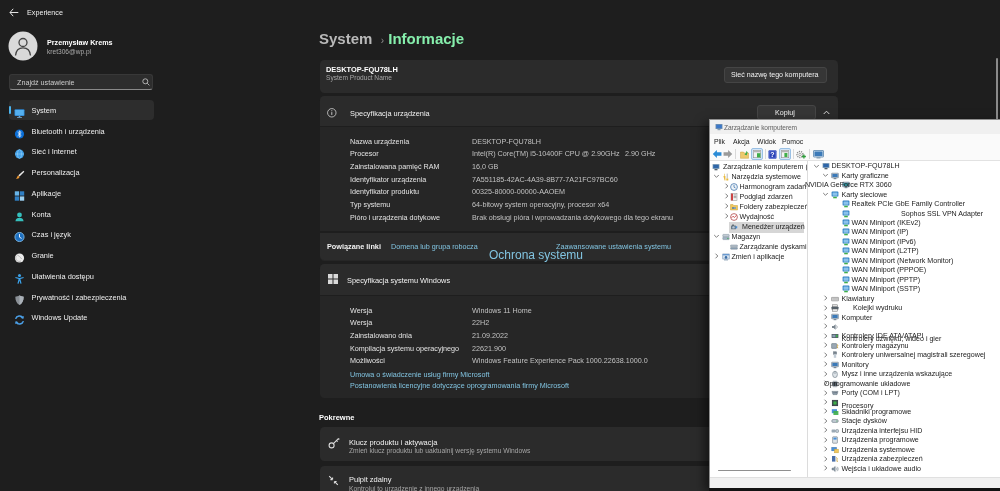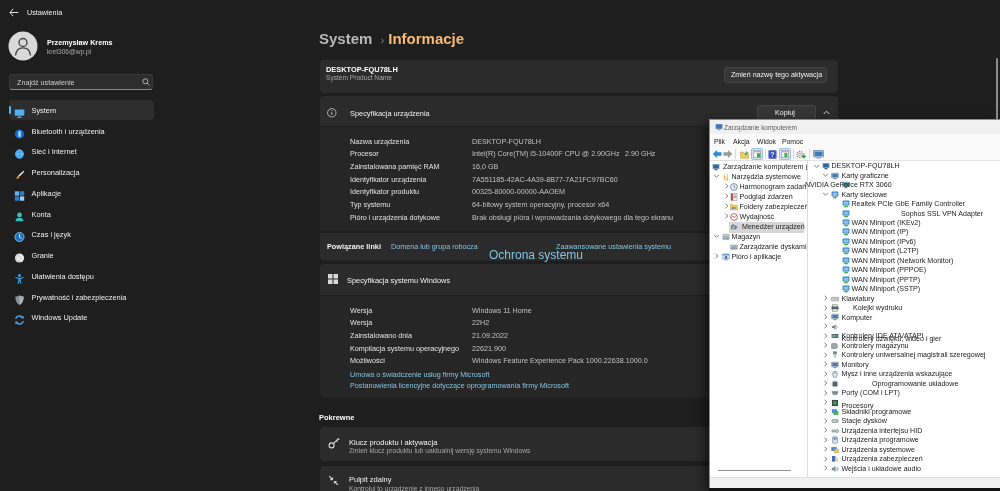--- a/index.html
+++ b/index.html
@@ -21,21 +21,21 @@
 .mg{position:absolute;left:709px;top:119px;width:291px;height:369px;background:#fff;border:1px solid #8f8f8f;border-right:none;box-shadow:-4px 4px 10px rgba(0,0,0,.55)}
 .tree-row{position:absolute;height:9.5px;white-space:nowrap;font-size:7.1px;color:#1b1b1b}
 .tico{position:absolute;width:8px;height:8px;top:0.5px}
 .chv{position:absolute;top:0px;width:7px;height:9px;color:#727272}
 .chv svg,.tico svg{display:block}
 </style></head><body>
 
 <svg class="a" style="left:8.5px;top:8px" width="10" height="9" viewBox="0 0 10 9">
     <path d="M4.2 0.8 L1 4.5 L4.2 8.2 M1 4.5 H9.3" stroke="#e2e2e2" stroke-width="1" fill="none"></path>
   </svg>
-<div class="a txt" style="left:27px;top:8px;font-size:7.2px;color:#f0f0f0">Ustawienia</div>
+<div class="a txt" style="left:27px;top:8px;font-size:7.2px;color:#f0f0f0">Experience</div>
 <svg class="a" style="left:8px;top:31px" width="30" height="30" viewBox="0 0 30 30">
 <circle cx="15" cy="15" r="14.5" fill="#d9d9d9"></circle>
 <circle cx="15" cy="11.5" r="4" fill="none" stroke="#444" stroke-width="1.3"></circle>
 <path d="M7.5 24.5 C8 18.8 11 16.8 15 16.8 C19 16.8 22 18.8 22.5 24.5" fill="none" stroke="#444" stroke-width="1.3"></path>
 </svg>
 <div class="a txt" style="left:47px;top:38px;font-size:7.2px;font-weight:bold;color:#fff">Przemysław Krems</div>
 <div class="a txt" style="left:47px;top:47.5px;font-size:6.6px;color:#ababab">kret306@wp.pl</div>
 <div class="a" style="left:9px;top:73.5px;width:144px;height:16px;background:#2d2d2d;border:1px solid #383838;border-bottom:1px solid #898989;border-radius:3px"></div>
 <div class="a txt" style="left:17px;top:78px;font-size:7.2px;color:#cdcdcd">Znajdź ustawienie</div>
 <svg class="a" style="left:141.5px;top:77.5px" width="8" height="8" viewBox="0 0 8 8">
@@ -121,27 +121,27 @@
   </div>
 <div class="navrow" style="top:307.6px">
     <span class="navico"><svg viewBox="0 0 11 11" width="11" height="11">
         <path d="M1.6 4.4 A4.1 4.1 0 0 1 9 3.4" stroke="#4ba0e8" stroke-width="1.5" fill="none"></path>
         <path d="M9.4 6.6 A4.1 4.1 0 0 1 2 7.6" stroke="#4ba0e8" stroke-width="1.5" fill="none"></path>
         <path d="M9.9 1.4 L9.3 4.5 L6.4 3.3 Z" fill="#4ba0e8"></path>
         <path d="M1.1 9.6 L1.7 6.5 L4.6 7.7 Z" fill="#4ba0e8"></path>
       </svg></span>
     <span class="navlbl">Windows Update</span>
   </div>
-<div class="a txt" style="left:319px;top:30px;font-size:15px;font-weight:bold;color:#b9b9b9">System&nbsp;&nbsp;<span style="font-size:10px;color:#8f8f8f;font-weight:normal">›</span>&nbsp;<span style="color:#fdba74">Informacje</span></div>
+<div class="a txt" style="left:319px;top:30px;font-size:15px;font-weight:bold;color:#b9b9b9">System&nbsp;&nbsp;<span style="font-size:10px;color:#8f8f8f;font-weight:normal">›</span>&nbsp;<span style="color:#86efac">Informacje</span></div>
 <div class="a" style="left:996.2px;top:57.5px;width:1.7px;height:62.5px;background:#8a8a8a;border-radius:1px"></div>
 <div class="card" style="top:59.5px;height:33px"></div>
 <div class="a txt" style="left:326px;top:64.5px;font-size:7.4px;font-weight:bold;color:#fff">DESKTOP-FQU78LH</div>
 <div class="a txt" style="left:326px;top:74px;font-size:6.6px;color:#a6a6a6">System Product Name</div>
 <div class="a" style="left:724px;top:67px;width:103px;height:15.5px;background:#363636;border:1px solid #454545;border-radius:3px"></div>
-<div class="a txt" style="left:731px;top:71px;font-size:7.1px;color:#f2f2f2">Zmień nazwę tego aktywacja</div>
+<div class="a txt" style="left:731px;top:71px;font-size:7.1px;color:#f2f2f2">Sieć nazwę tego komputera</div>
 <div class="card" style="top:95.5px;height:165px;background:#262626"></div>
 <div class="a" style="left:320px;top:95.5px;width:518px;height:31.2px;background:#2b2b2b;border-radius:4.5px 4.5px 0 0;border-bottom:1px solid #1e1e1e"></div>
 <svg class="a" style="left:327px;top:108px" width="9.6" height="9.6" viewBox="0 0 10 10">
     <circle cx="5" cy="5" r="4.4" fill="none" stroke="#dedede" stroke-width="0.8"></circle>
     <path d="M5 4.3 V7.2" stroke="#dedede" stroke-width="0.9"></path>
     <circle cx="5" cy="2.9" r="0.6" fill="#dedede"></circle>
   </svg>
 <div class="a txt" style="left:350px;top:108.5px;font-size:7.4px;color:#f2f2f2">Specyfikacja urządzenia</div>
 <div class="a" style="left:756.5px;top:104.5px;width:59.5px;height:15.5px;background:#363636;border:1px solid #454545;border-radius:3px"></div>
 <div class="a txt" style="left:775px;top:108.5px;font-size:7.1px;color:#f2f2f2">Kopiuj</div>
@@ -391,21 +391,21 @@
         </svg>
       </span>
       <span class="tico" style="left:11.5px">
         <svg viewBox="0 0 8 8" width="8" height="8">
           <rect x="0.8" y="1" width="6.4" height="5" fill="#dde8f2" stroke="#6a8ab0" stroke-width="0.6"></rect>
           <rect x="0.8" y="1" width="6.4" height="1.4" fill="#6a9ad0"></rect>
           <circle cx="4" cy="4.4" r="1.3" fill="#3a6ea8"></circle>
           <rect x="2" y="6.4" width="4" height="1" fill="#8aa0b4"></rect>
         </svg>
       </span>
-      <span class="a txt" style="left:21.5px;top:0.6px">Pióro i aplikacje</span>
+      <span class="a txt" style="left:21.5px;top:0.6px">Zmień i aplikacje</span>
     </div>
 </div>
 <div class="tree-row" style="left:0;top:161.75px">
     <span class="chv" style="left:812.5px">
       <svg width="7" height="8" viewBox="0 0 7 8">
         <path d="M1.2 3 L3.5 5.3 L5.8 3" stroke="#6e6e6e" stroke-width="0.9" fill="none"></path>
       </svg>
     </span>
     <span class="tico" style="left:821.5px">
       <svg viewBox="0 0 8 8" width="8" height="8">
@@ -693,21 +693,21 @@
       <svg width="7" height="8" viewBox="0 0 7 8">
         <path d="M2.5 1.7 L4.8 4 L2.5 6.3" stroke="#6e6e6e" stroke-width="0.9" fill="none"></path>
       </svg>
     </span>
     <span class="tico" style="left:831.0px">
       <svg viewBox="0 0 8 8" width="8" height="8">
         <rect x="1.6" y="1.6" width="4.8" height="4.8" fill="#55606a"></rect>
         <path d="M2.8 0.6 V1.6 M4 0.6 V1.6 M5.2 0.6 V1.6 M2.8 6.4 V7.4 M4 6.4 V7.4 M5.2 6.4 V7.4 M0.6 2.8 H1.6 M0.6 4 H1.6 M0.6 5.2 H1.6 M6.4 2.8 H7.4 M6.4 4 H7.4 M6.4 5.2 H7.4" stroke="#8a949e" stroke-width="0.5"></path>
       </svg>
     </span>
-    <span class="a txt" style="left:872px;top:0.6px">Oprogramowanie układowe</span>
+    <span class="a txt" style="left:824px;top:0.6px">Oprogramowanie układowe</span>
   </div>
 <div class="tree-row" style="left:0;top:388.55px">
     <span class="chv" style="left:822.0px">
       <svg width="7" height="8" viewBox="0 0 7 8">
         <path d="M2.5 1.7 L4.8 4 L2.5 6.3" stroke="#6e6e6e" stroke-width="0.9" fill="none"></path>
       </svg>
     </span>
     <span class="tico" style="left:831.0px">
       <svg viewBox="0 0 8 8" width="8" height="8">
         <path d="M1 2.4 H7 L6 5.6 H2 Z" fill="#8a99a6" stroke="#5b6874" stroke-width="0.5"></path>

